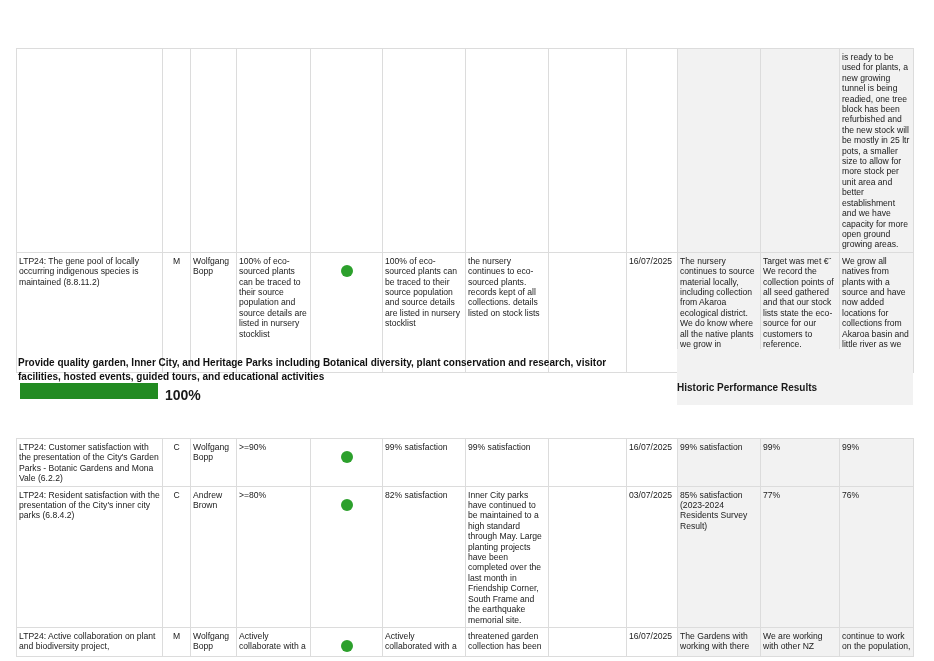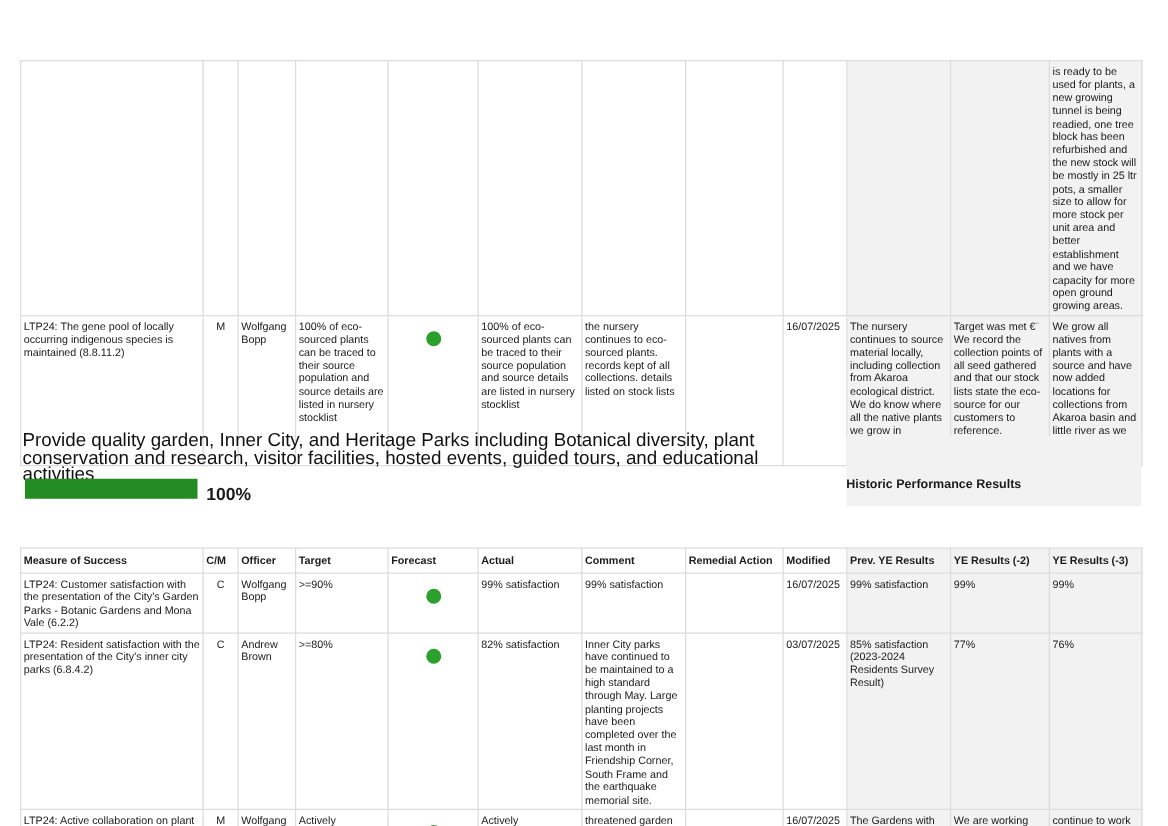--- a/index.html
+++ b/index.html
@@ -9,22 +9,22 @@
   td, th { border:1px solid #dcdcdc; vertical-align:top; padding:3px 2px 2px 2px;
            line-height:10.4px; text-align:left; font-weight:normal; word-wrap:break-word; }
   th { font-weight:bold; font-size:8.6px; vertical-align:middle; padding:4px 2px; }
   .hist { background:#f2f2f2; }
   .center { text-align:center; }
   .dot { display:inline-block; width:12px; height:12px; border-radius:50%; background:#2ca02c;
          margin-top:9px; }
   .fc { text-align:center; }
   #t1 { top:15px; }
   #t2 { top:405px; }
-  .section-title { position:absolute; left:18px; top:346px; width:600px; font-weight:normal;
-                   font-size:15px; line-height:13.5px; color:#111; }
+  .section-title { position:absolute; left:18px; top:356px; width:600px; font-weight:bold;
+                   font-size:10px; line-height:13.5px; color:#111; }
   .progress { position:absolute; left:20px; top:383px; width:138px; height:16px; background:#228b22; }
   .progress-label { position:absolute; left:165px; top:387px; font-weight:bold; font-size:14px; }
   .hist-panel { position:absolute; left:677px; top:349px; width:236px; height:56px; background:#f2f2f2; }
   .hist-title { position:absolute; left:677px; top:382px; width:236px; 
                 font-weight:bold; font-size:10px; }
 </style>
 </head>
 <body>
 
 <table id="t1">
@@ -89,34 +89,20 @@
     <col style="width:72px">
       <col style="width:83px">
       <col style="width:83px">
       <col style="width:78px">
     <col style="width:51px">
       <col style="width:83px">
       <col style="width:79px">
       <col style="width:74px">
   </colgroup>
   <tbody>
-      <tr style="height:20px">
-    <th>Measure of Success</th>
-    <th>C/M</th>
-    <th>Officer</th>
-    <th>Target</th>
-    <th>Forecast</th>
-    <th>Actual</th>
-    <th>Comment</th>
-    <th>Remedial Action</th>
-    <th>Modified</th>
-    <th class="hist">Prev. YE Results</th>
-    <th class="hist">YE Results (-2)</th>
-    <th class="hist">YE Results (-3)</th>
-  </tr>
   <tr style="height:46px">
     <td>LTP24: Customer satisfaction with the presentation of the City's Garden Parks - Botanic Gardens and Mona Vale  (6.2.2)</td>
     <td class="center">C</td>
     <td>Wolfgang Bopp</td>
     <td> &gt;=90%</td>
     <td class="fc"><span class="dot" style="background: rgb(44, 160, 44);"></span></td>
     <td>99% satisfaction</td>
     <td>99% satisfaction</td>
     <td></td>
     <td>16/07/2025</td>

